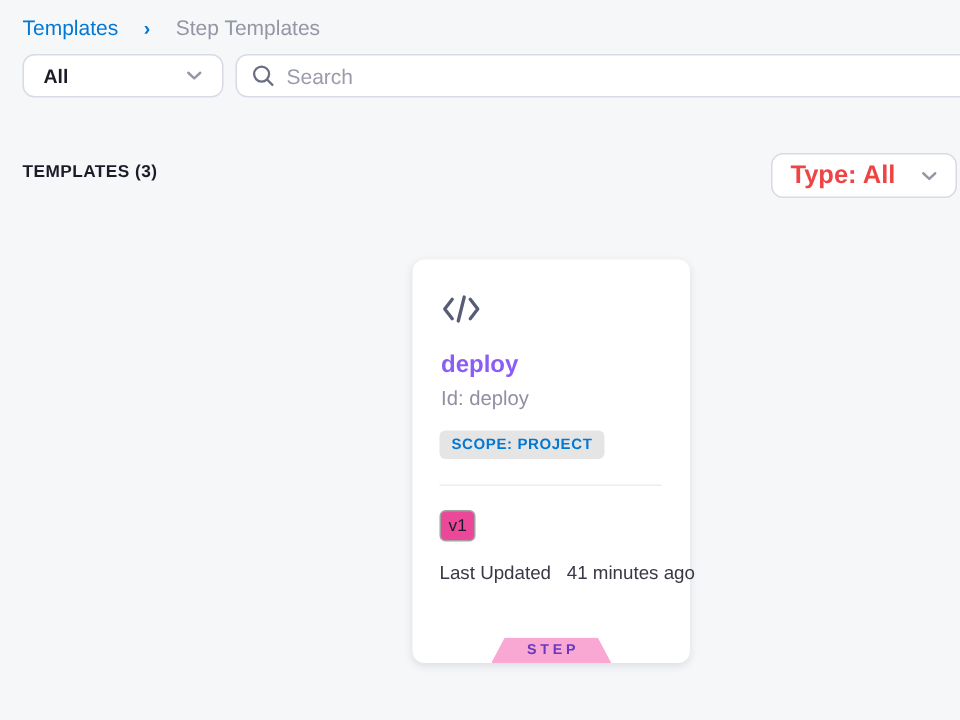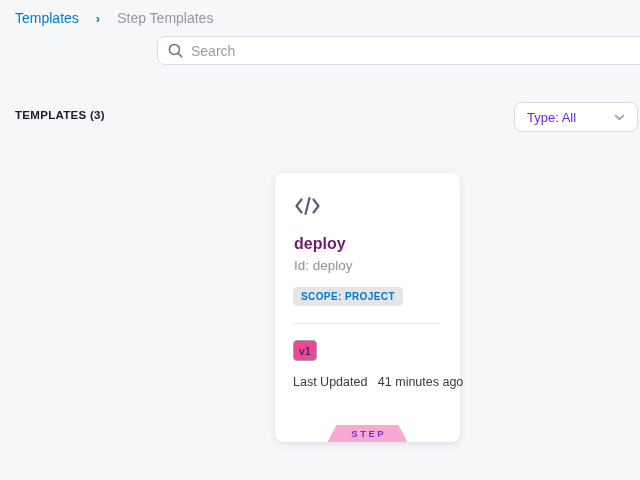--- a/index.html
+++ b/index.html
@@ -80,41 +80,41 @@
     color: #1c1c28;
   }
   .type-select {
     left: 514px; top: 102px;
     width: 124px; height: 30px;
     padding: 0 12px;
     justify-content: space-between;
     cursor: pointer;
   }
   .type-select .value {
-    font-size: 13px; font-weight: normal; color: #6d28d9;
+    font-size: 17px; font-weight: bold; color: #ef4444;
   }
 
   
   .card {
     position: absolute;
     left: 275px; top: 173px;
     width: 185px; height: 269px;
     background: #ffffff;
     border-radius: 8px;
     box-shadow: 0 2px 6px rgba(40, 41, 61, 0.12);
     cursor: pointer;
   }
   .code-icon { position: absolute; left: 19px; top: 23px; width: 27px; height: 20px; }
   .code-icon polyline, .code-icon line {
     fill: none; stroke: #575d77; stroke-width: 2.2;
     stroke-linecap: round; stroke-linejoin: round;
   }
   .card-title {
     position: absolute; left: 19px; top: 62px;
-    font-size: 16px; font-weight: bold; color: #701a75;
+    font-size: 16px; font-weight: bold; color: #8b5cf6;
   }
   .card-id {
     position: absolute; left: 19px; top: 85px;
     font-size: 13.5px; color: #918fa3;
   }
   .scope-badge {
     position: absolute; left: 18px; top: 114px;
     height: 19px; padding: 0 8px;
     background: #e5e5e5; border-radius: 4px;
     display: flex; align-items: center;
@@ -154,20 +154,26 @@
 <body>
 
 <div class="page">
 
   <div class="breadcrumb">
     <span class="crumb-link">Templates</span>
     <span class="crumb-sep">›</span>
     <span class="crumb-current">Step Templates</span>
   </div>
 
+  <div class="select-box scope-select">
+    <span class="value">All</span>
+    <svg class="chevron-down" viewBox="0 0 11 7">
+      <polyline points="1.5,1.5 5.5,5.2 9.5,1.5"></polyline>
+    </svg>
+  </div>
 
   <div class="search-box">
     <svg class="search-icon" viewBox="0 0 15 15">
       <circle cx="6.4" cy="6.4" r="5"></circle>
       <line x1="10.2" y1="10.2" x2="13.6" y2="13.6"></line>
     </svg>
     <input class="search-input" type="text" placeholder="Search" style="">
   </div>
 
   <div class="section-title">TEMPLATES (3)</div>

